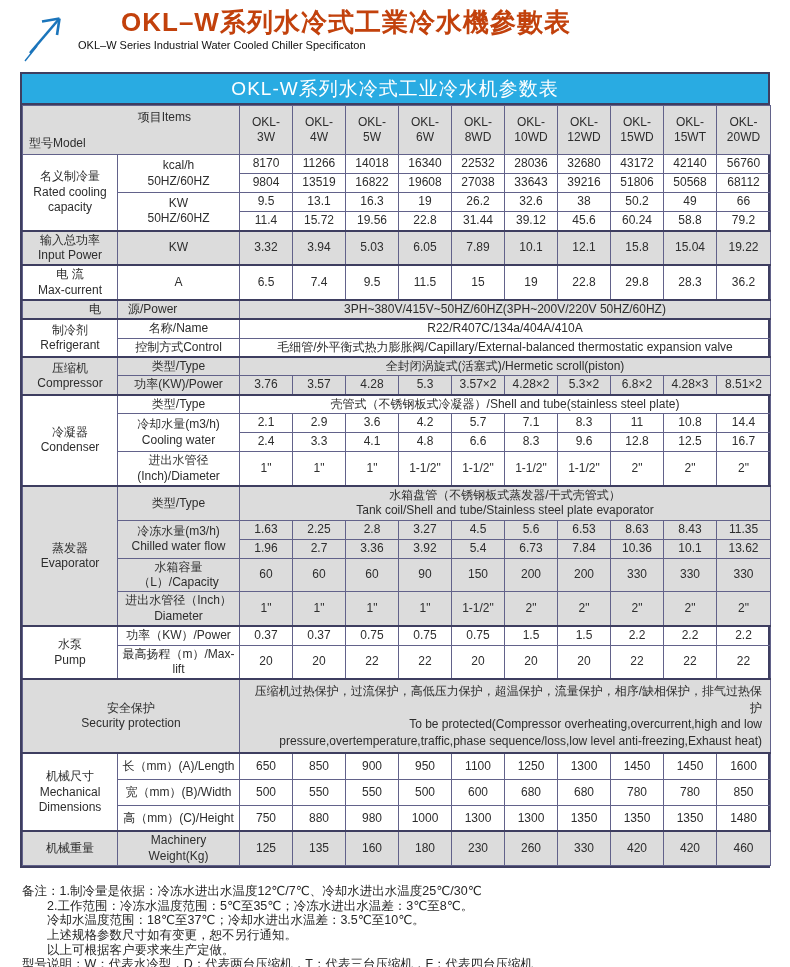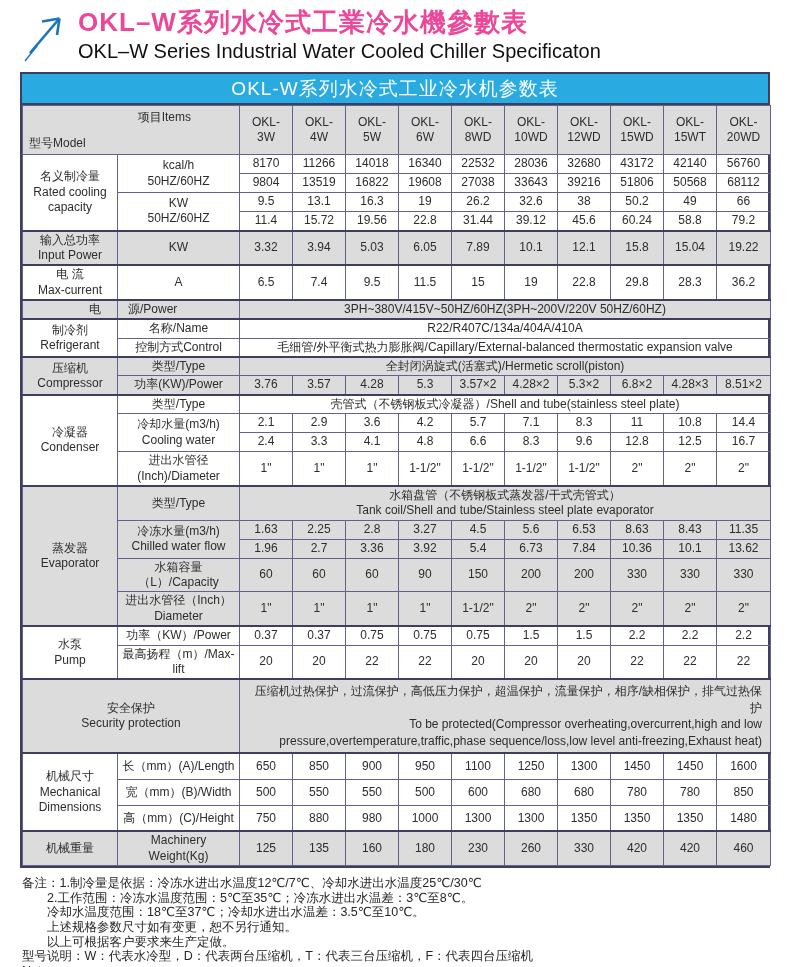--- a/index.html
+++ b/index.html
@@ -5,24 +5,24 @@
   * { margin:0; padding:0; box-sizing:border-box; }
   html,body { background:#ffffff; }
   body {
     width:790px; height:967px; overflow:hidden;
     font-family:"Liberation Sans","DejaVu Sans",sans-serif;
     color:#2d2d2d;
   }
   .doc-header { display:flex; align-items:flex-start; padding:6px 0 0 24px; height:68px; }
   .logo { width:46px; height:54px; margin-top:2px; flex:0 0 auto; }
   .titles { margin-left:8px; }
-  .title-zh { font-size:26px; font-weight:600; color:#ec4899; letter-spacing:1px; line-height:1.25; }
-  .title-en { font-size:20px; font-weight:400; color:#101010; line-height:1.2; }
-
-  .table-wrap { margin:4px 20px 8px 20px; width:750px; border:2px solid var(--thick,#3e3e60); }
+  .title-zh { font-size:26px; font-weight:600; color:#c2410c; letter-spacing:1px; line-height:1.25;margin-left:43px; }
+  .title-en { font-size:11px; font-weight:400; color:#101010; line-height:1.2; }
+
+  .table-wrap { margin:4px 20px 16px 20px; width:750px; border:2px solid var(--thick,#3e3e60); }
   .table-title {
     background:var(--accent,#29abe2); color:#ffffff; text-align:center;
     font-size:19px; height:31px; line-height:30px; letter-spacing:1px;
     border-bottom:2px solid var(--thick,#3e3e60); font-weight:400;
   }
   table { border-collapse:collapse; width:100%; table-layout:fixed; }
   td,th {
     border:1px solid var(--thin,#62628a); text-align:center; vertical-align:middle;
     font-size:12px; line-height:1.28; padding:1px 2px; white-space:pre-line; font-weight:400;
     overflow:hidden;

